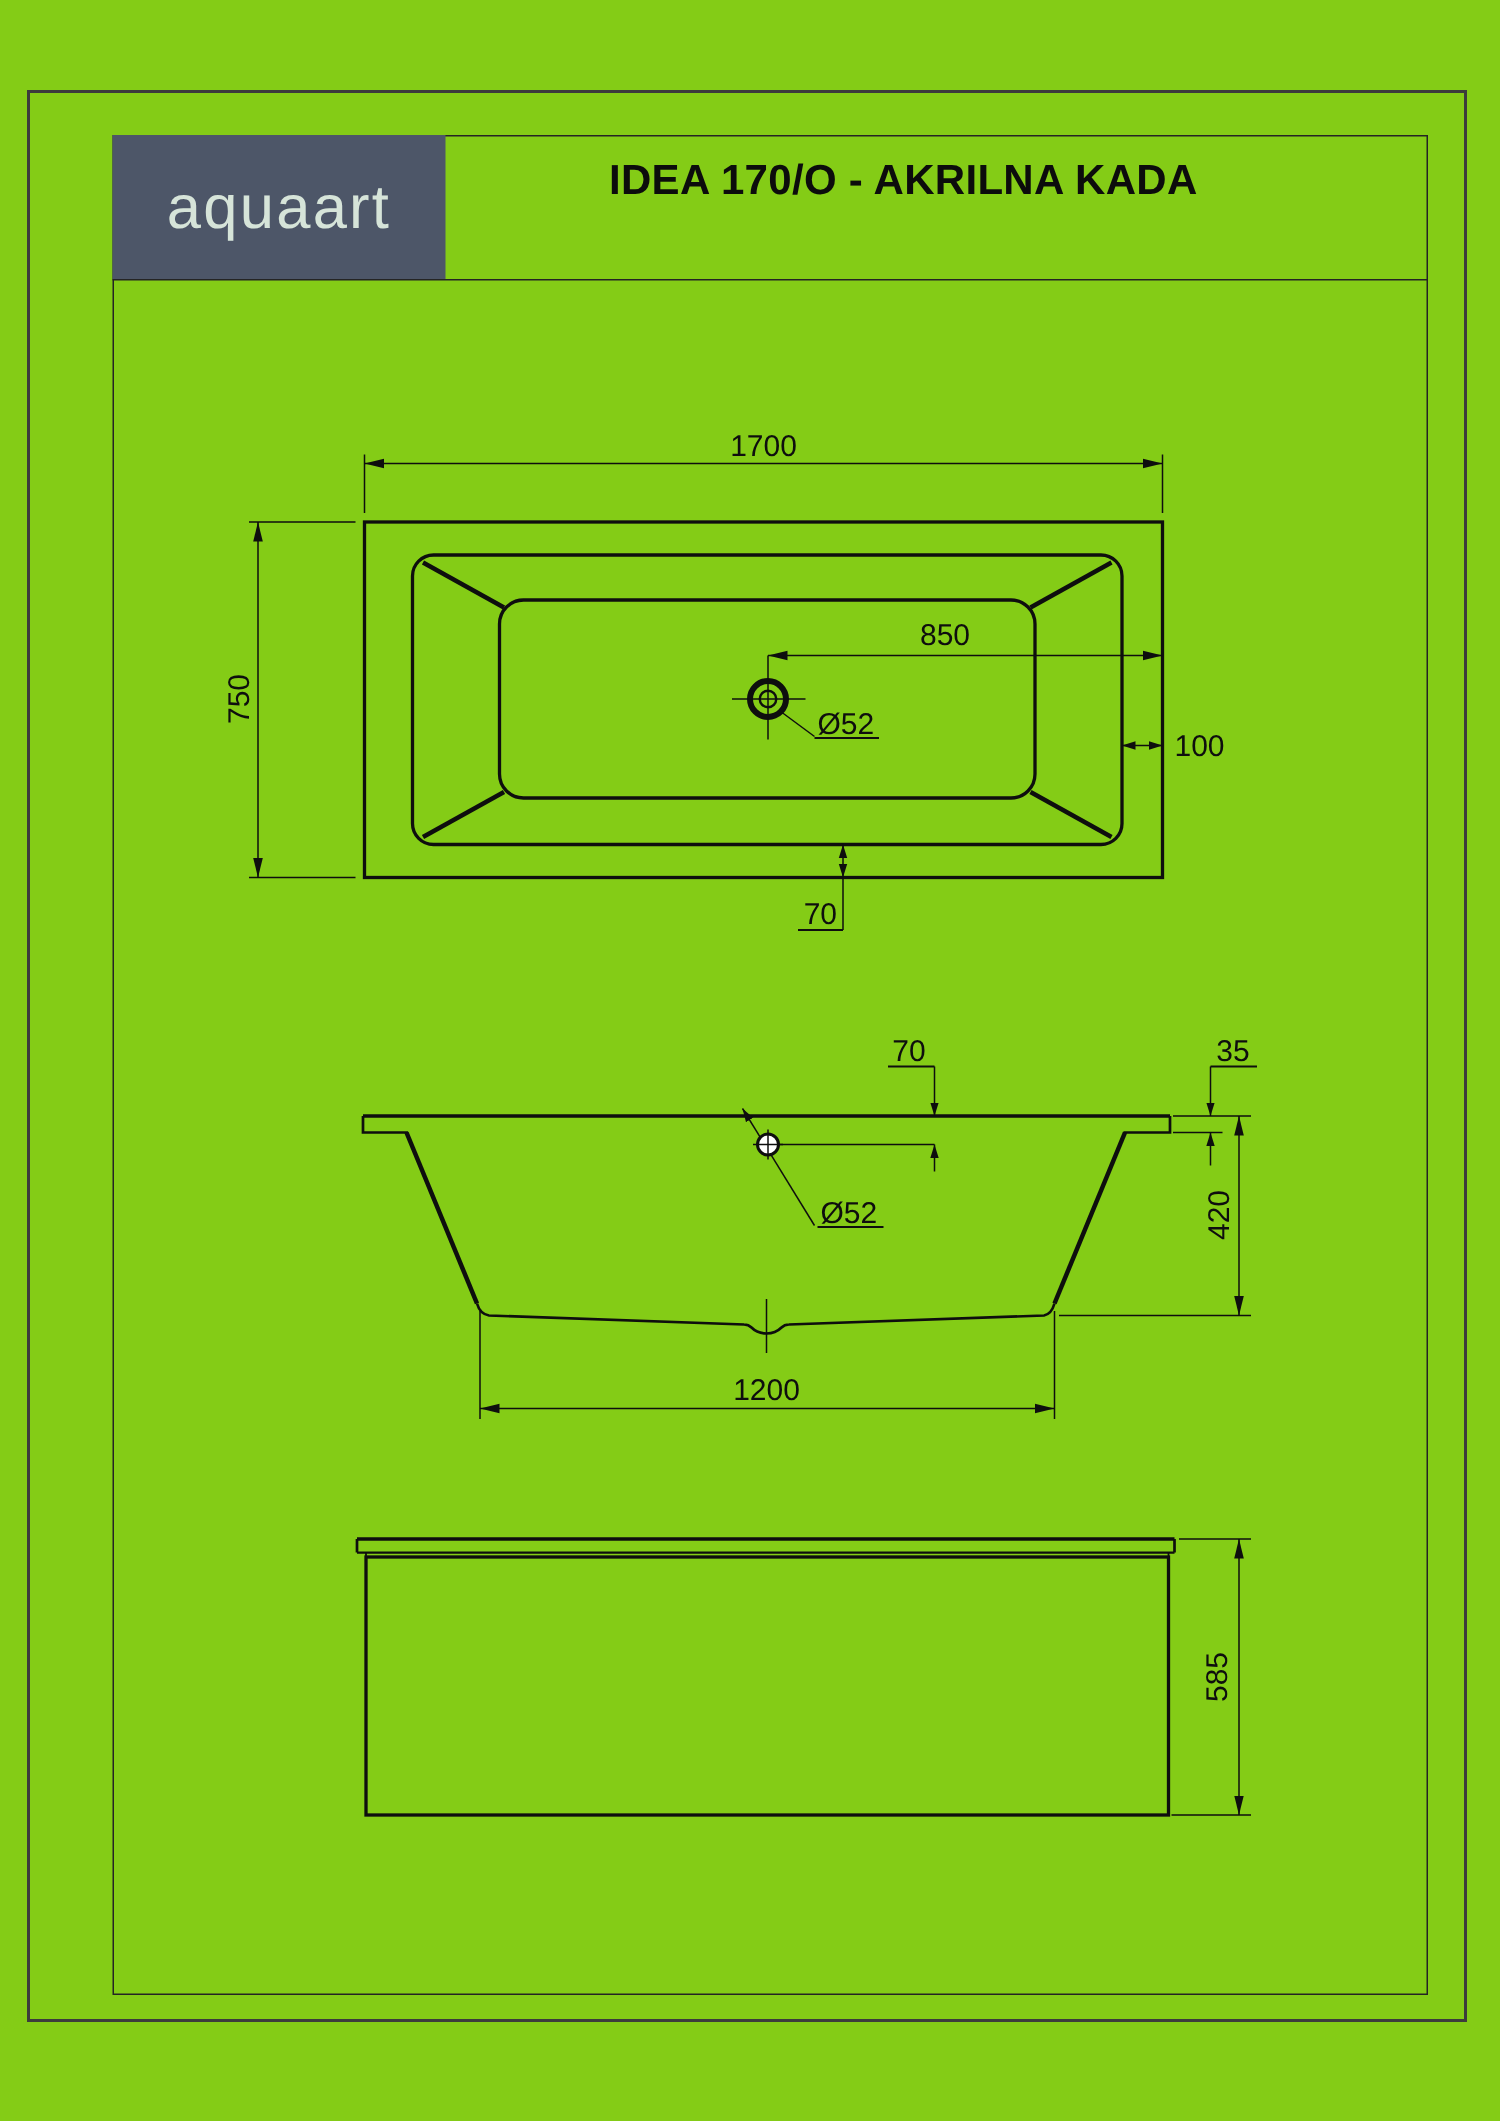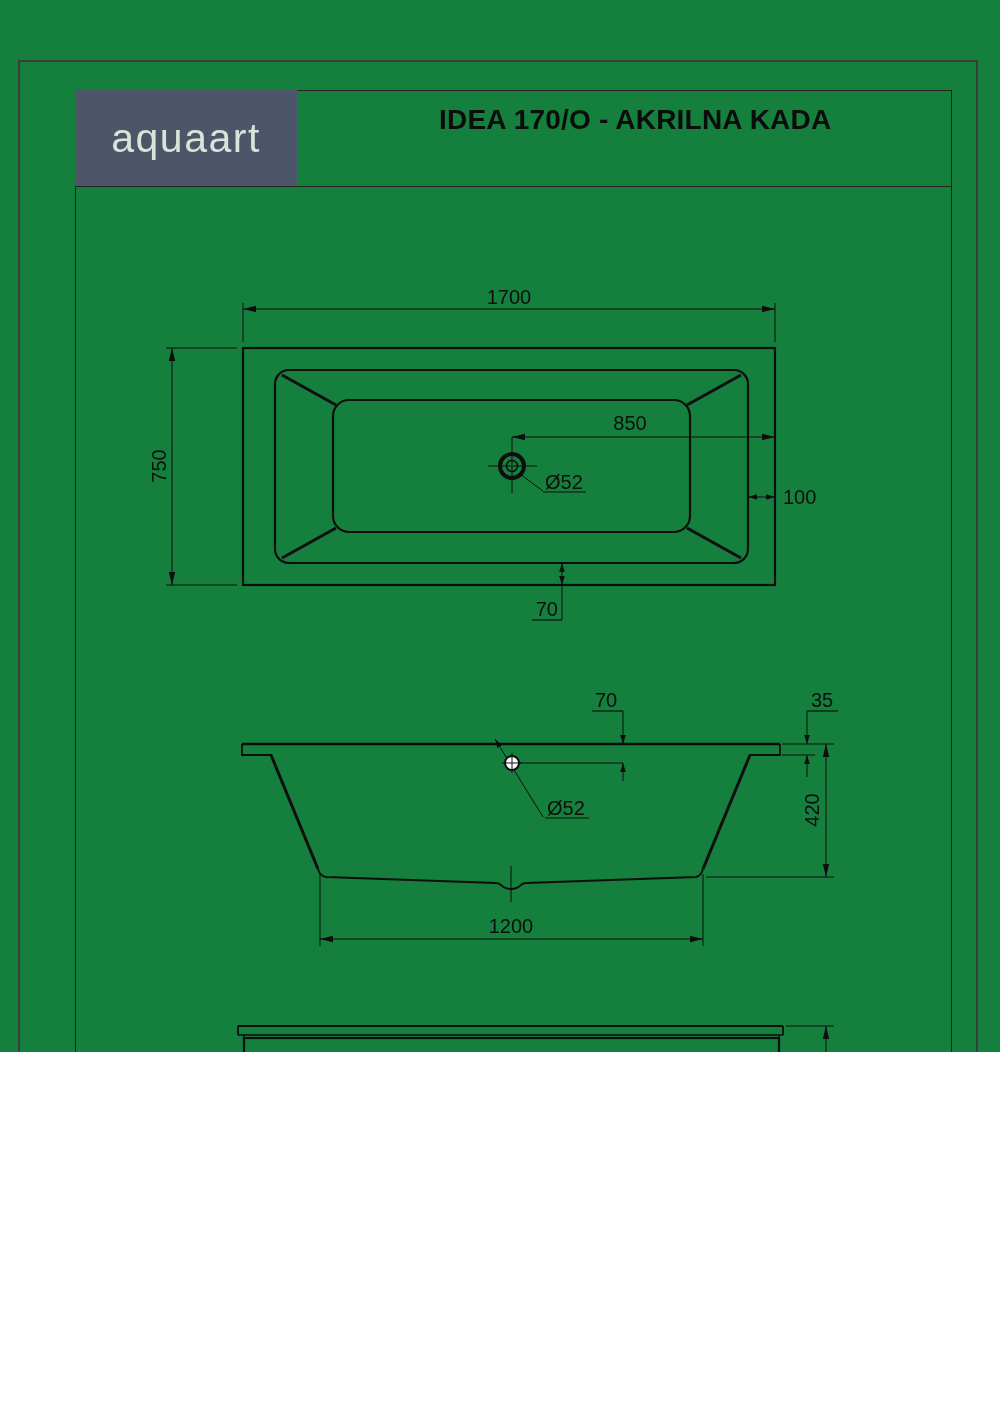--- a/index.html
+++ b/index.html
@@ -1,28 +1,28 @@
 <!DOCTYPE html>
 <html><head>
 <meta charset="utf-8">
 <style>
   html,body{margin:0;padding:0;background:#ffffff;}
-  .page{position:relative;width:1000px;height:1052px;background:#15803d;
+  .page{position:relative;width:1000px;height:1414px;background:#84cc16;
         font-family:"Liberation Sans",sans-serif;overflow:hidden;}
   .outer-border{position:absolute;left:18px;top:60px;width:960px;height:1288px;
         border:2px solid #3c3c3c;box-sizing:border-box;}
   .inner-frame{position:absolute;left:75px;top:90px;width:877px;height:1240px;
         border:1.5px solid #242424;box-sizing:border-box;}
   .header-row{position:absolute;left:75px;top:90px;width:877px;height:97px;
         border-bottom:1.5px solid #242424;box-sizing:border-box;}
   .logo-box{position:absolute;left:75px;top:90px;width:222px;height:96px;
         display:flex;align-items:center;justify-content:center;}
   .logo-text{font-size:41px;letter-spacing:1.5px;font-weight:400;}
   .title-block{position:absolute;left:406px;top:103px;color:#0c0c0c;
-        font-weight:bold;font-size:28px;line-height:33px;letter-spacing:0.2px;margin-left:33px;}
+        font-weight:bold;font-size:28px;line-height:33px;letter-spacing:0.2px;}
   svg.drawing{position:absolute;left:0;top:0;}
   svg text{font-family:"Liberation Sans",sans-serif;font-size:20px;fill:#0e0e0e;}
   svg .ln{stroke:#0e0e0e;fill:none;}
 </style>
 </head>
 <body>
 
 <div class="page">
 
   <div class="outer-border"></div>

